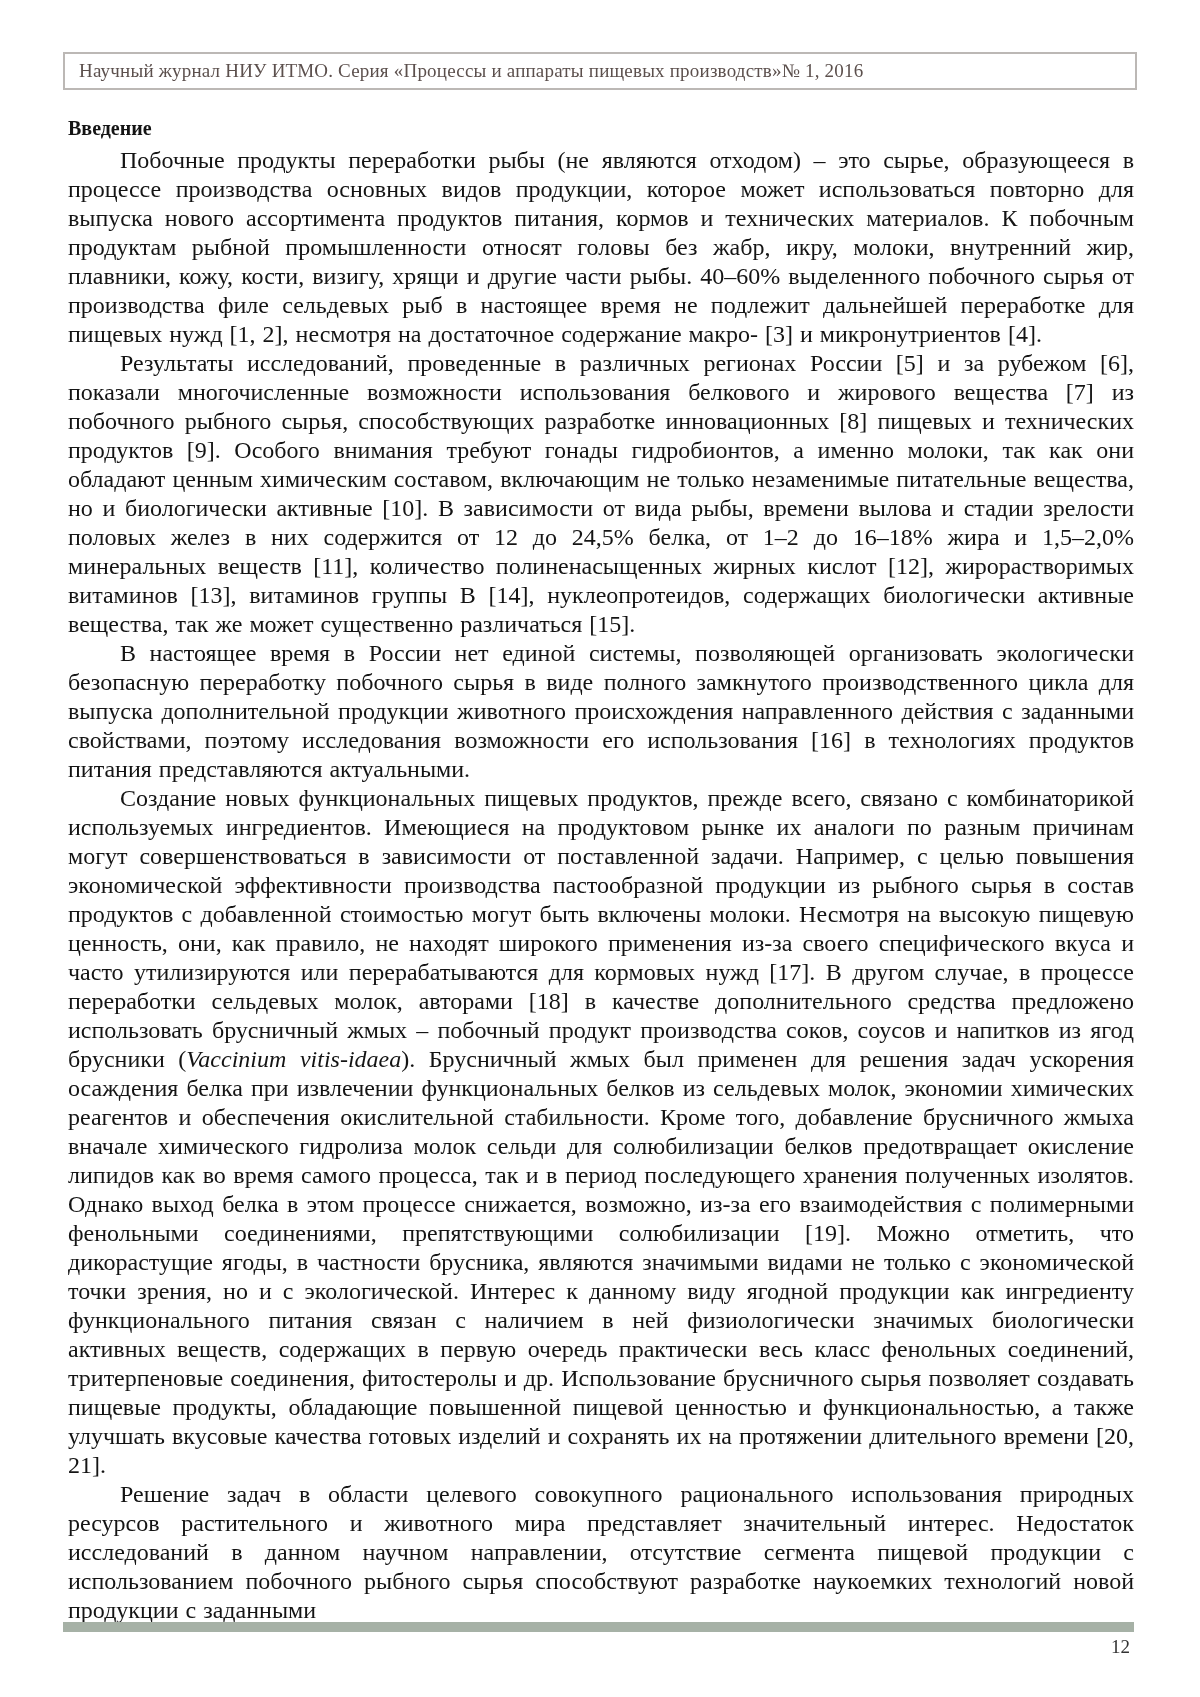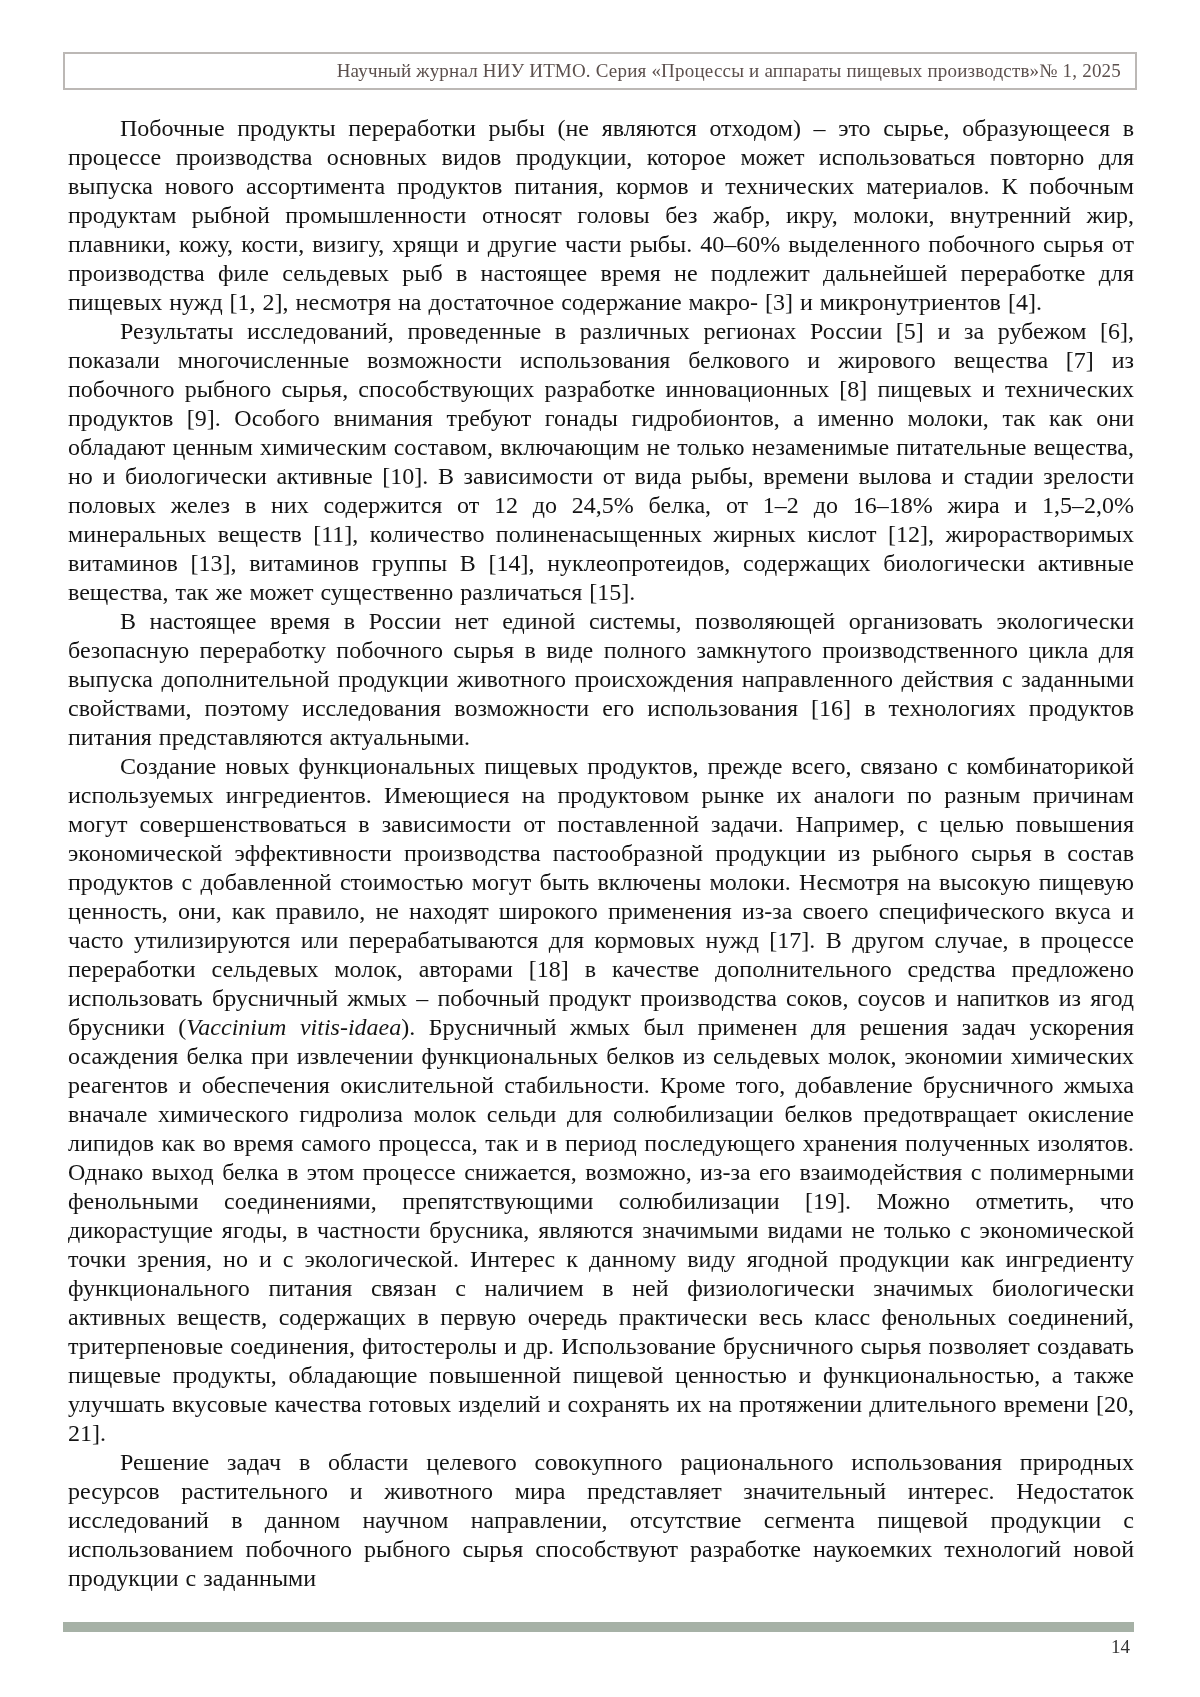--- a/index.html
+++ b/index.html
@@ -12,21 +12,21 @@
     overflow: hidden;
   }
   .header-box {
     position: absolute;
     left: 63px;
     right: 63px;
     top: 52px;
     height: 38px;
     border: 2px solid var(--header-border, #bcb8b5);
     display: flex;
-    justify-content: flex-end;
+    justify-content: flex-start;
     align-items: center;
     padding: 0 14px 0 14px;
     box-sizing: border-box;
     color: var(--header-text, #5c504d);
     font-size: 19px;
     letter-spacing: 0.2px;
   }
   .content {
     position: absolute;
     left: 68px;
@@ -74,34 +74,35 @@
     color: var(--footer-text, #333333);
   }
 </style>
 </head>
 <body>
 
 <div class="page">
 
   <div class="header-box">
     <span>Научный журнал НИУ ИТМО. Серия «Процессы и аппараты пищевых производств»</span>
-    <span>№ 1, 2025</span>
+    <span>№ 1, 2016</span>
   </div>
 
   <div class="content">
+    <h2 class="section-title">Введение</h2>
 
     <p class="para">Побочные продукты переработки рыбы (не являются отходом) – это сырье, образующееся в процессе производства основных видов продукции, которое может использоваться повторно для выпуска нового ассортимента продуктов питания, кормов и технических материалов. К побочным продуктам рыбной промышленности относят головы без жабр, икру, молоки, внутренний жир, плавники, кожу, кости, визигу, хрящи и другие части рыбы. 40–60% выделенного побочного сырья от производства филе сельдевых рыб в настоящее время не подлежит дальнейшей переработке для пищевых нужд [1, 2], несмотря на достаточное содержание макро- [3] и микронутриентов [4].</p>
 
     <p class="para">Результаты исследований, проведенные в различных регионах России [5] и за рубежом [6], показали многочисленные возможности использования белкового и жирового вещества [7] из побочного рыбного сырья, способствующих разработке инновационных [8] пищевых и технических продуктов [9]. Особого внимания требуют гонады гидробионтов, а именно молоки, так как они обладают ценным химическим составом, включающим не только незаменимые питательные вещества, но и биологически активные [10]. В зависимости от вида рыбы, времени вылова и стадии зрелости половых желез в них содержится от 12 до 24,5% белка, от 1–2 до 16–18% жира и 1,5–2,0% минеральных веществ [11], количество полиненасыщенных жирных кислот [12], жирорастворимых витаминов [13], витаминов группы В [14], нуклеопротеидов, содержащих биологически активные вещества, так же может существенно различаться [15].</p>
 
     <p class="para">В настоящее время в России нет единой системы, позволяющей организовать экологически безопасную переработку побочного сырья в виде полного замкнутого производственного цикла для выпуска дополнительной продукции животного происхождения направленного действия с заданными свойствами, поэтому исследования возможности его использования [16] в технологиях продуктов питания представляются актуальными.</p>
 
     <p class="para"><span>Создание новых функциональных пищевых продуктов, прежде всего, связано с комбинаторикой используемых ингредиентов. Имеющиеся на продуктовом рынке их аналоги по разным причинам могут совершенствоваться в зависимости от поставленной задачи. Например, с целью повышения экономической эффективности производства пастообразной продукции из рыбного сырья в состав продуктов с добавленной стоимостью могут быть включены молоки. Несмотря на высокую пищевую ценность, они, как правило, не находят широкого применения из-за своего специфического вкуса и часто утилизируются или перерабатываются для кормовых нужд [17]. В другом случае, в процессе переработки сельдевых молок, авторами [18] в качестве дополнительного средства предложено использовать брусничный жмых – побочный продукт производства соков, соусов и напитков из ягод брусники (</span><span class="latin">Vaccinium vitis-idaea</span><span>). Брусничный жмых был применен для решения задач ускорения осаждения белка при извлечении функциональных белков из сельдевых молок, экономии химических реагентов и обеспечения окислительной стабильности. Кроме того, добавление брусничного жмыха вначале химического гидролиза молок сельди для солюбилизации белков предотвращает окисление липидов как во время самого процесса, так и в период последующего хранения полученных изолятов. Однако выход белка в этом процессе снижается, возможно, из-за его взаимодействия с полимерными фенольными соединениями, препятствующими солюбилизации [19]. Можно отметить, что дикорастущие ягоды, в частности брусника, являются значимыми видами не только с экономической точки зрения, но и с экологической. Интерес к данному виду ягодной продукции как ингредиенту функционального питания связан с наличием в ней физиологически значимых биологически активных веществ, содержащих в первую очередь практически весь класс фенольных соединений, тритерпеновые соединения, фитостеролы и др. Использование брусничного сырья позволяет создавать пищевые продукты, обладающие повышенной пищевой ценностью и функциональностью, а также улучшать вкусовые качества готовых изделий и сохранять их на протяжении длительного времени [20, 21].</span></p>
 
     <p class="para">Решение задач в области целевого совокупного рационального использования природных ресурсов растительного и животного мира представляет значительный интерес. Недостаток исследований в данном научном направлении, отсутствие сегмента пищевой продукции с использованием побочного рыбного сырья способствуют разработке наукоемких технологий новой продукции с заданными</p>
   </div>
 
   <div class="footer-bar"></div>
 
-  <div class="page-number">14</div>
+  <div class="page-number">12</div>
 
 
 </div>
 
 </body></html>

